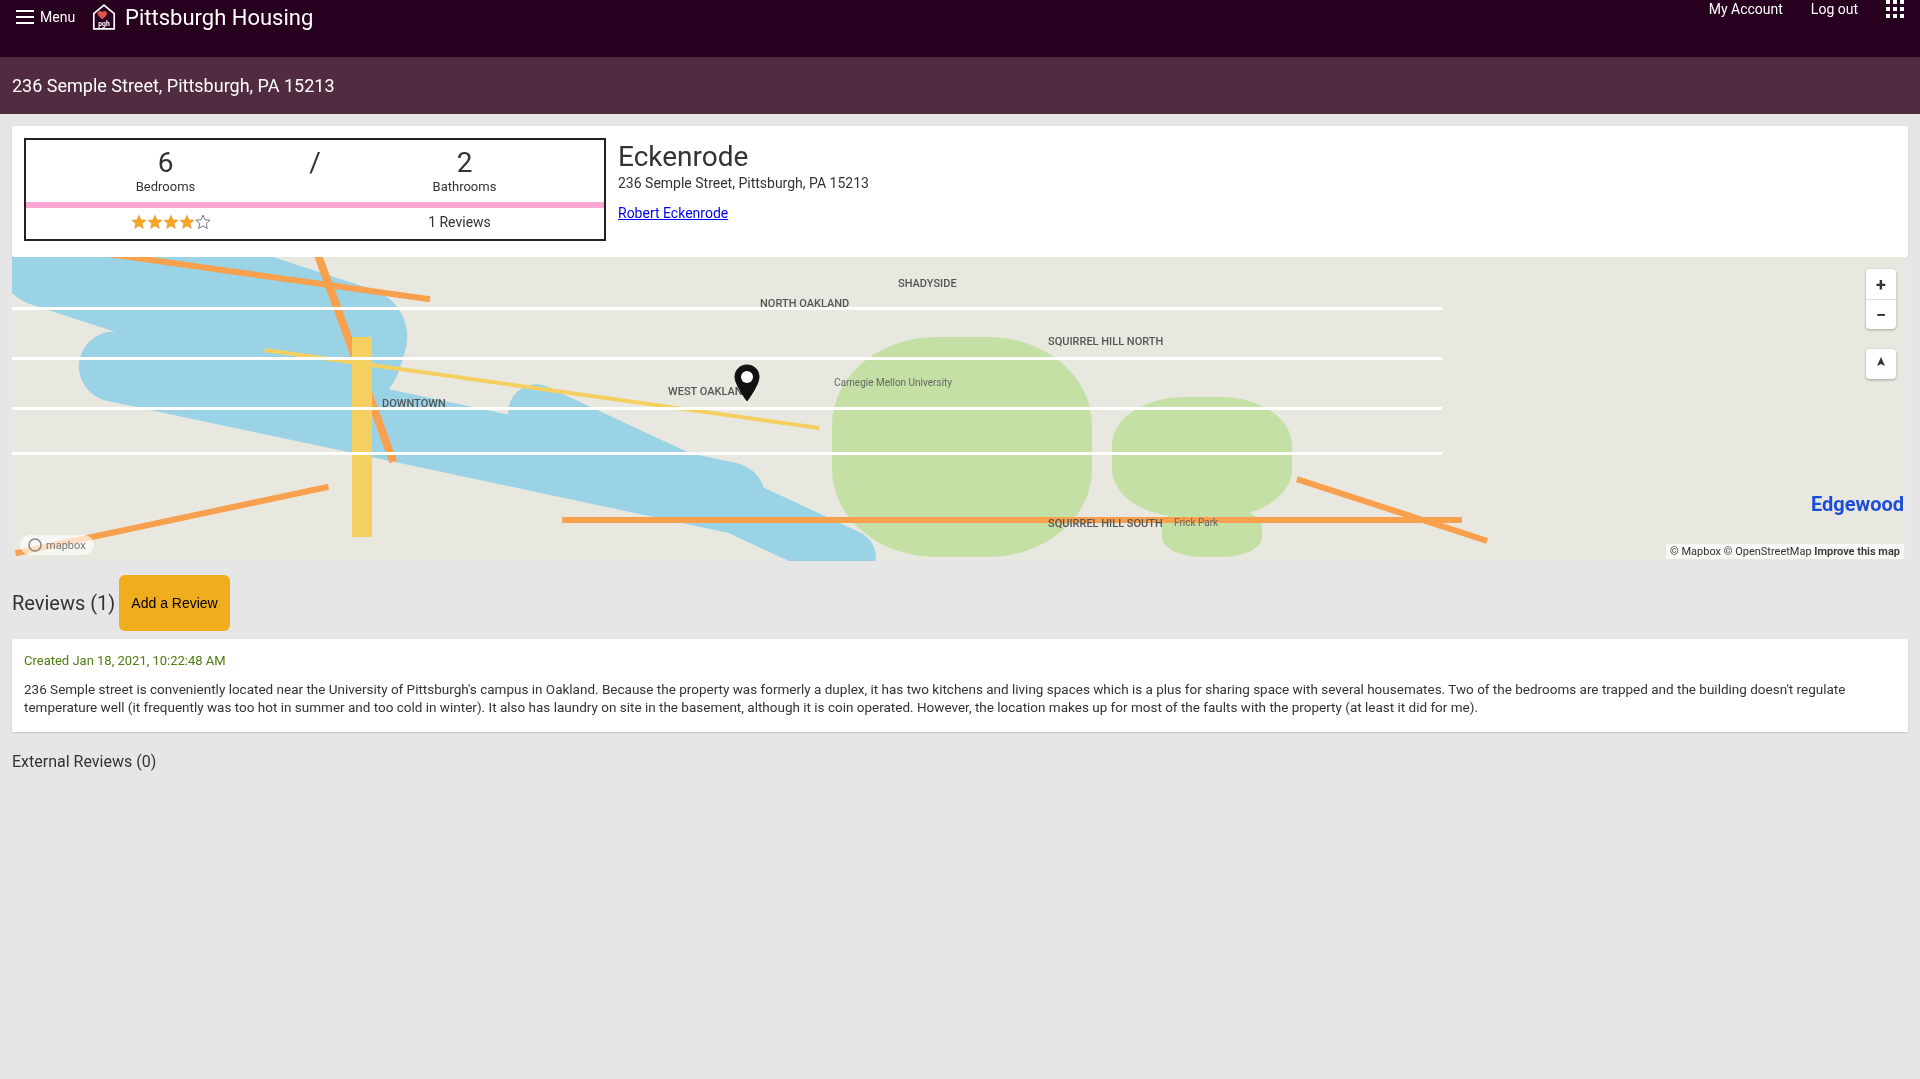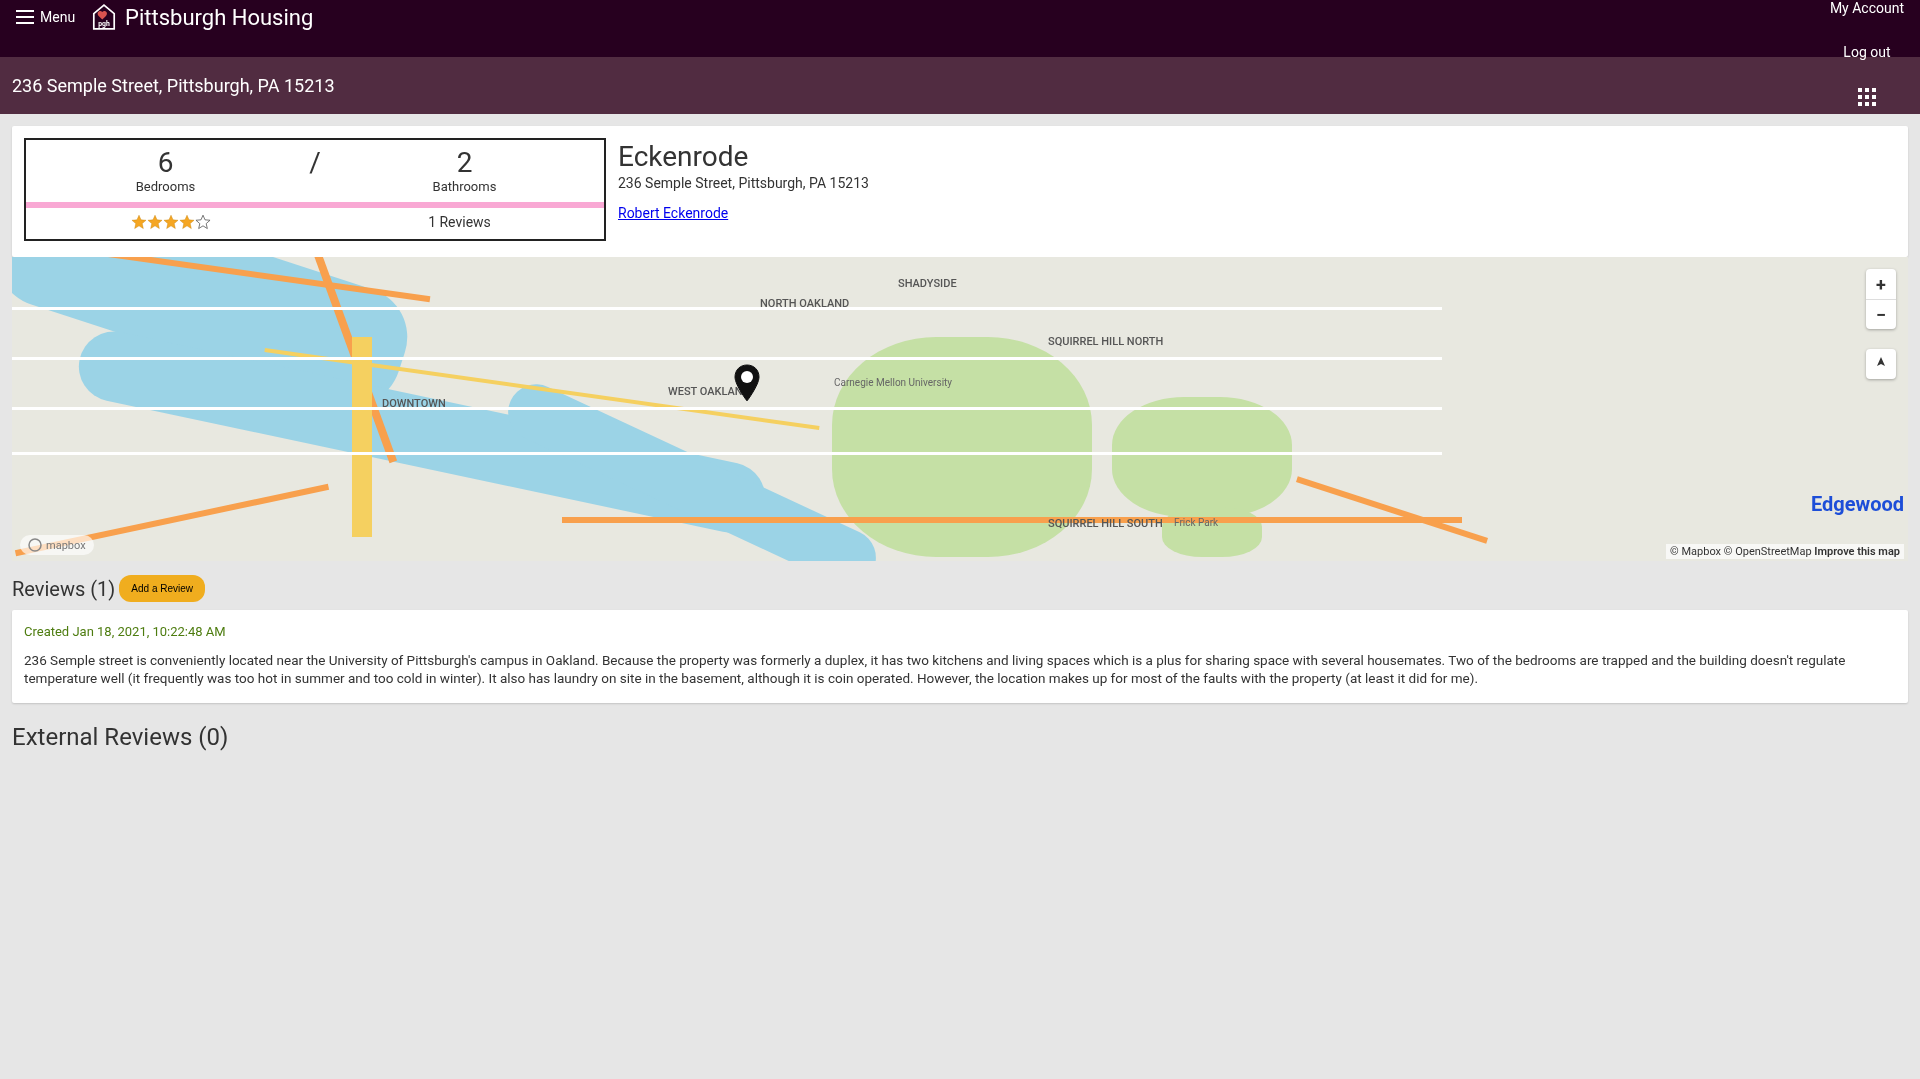--- a/index.html
+++ b/index.html
@@ -7,21 +7,21 @@
 
 
 .top-nav { background: #27001f; height: 57px; display: flex; align-items: flex-start; padding: 0 16px; justify-content: space-between; color: #fff; }
 .nav-left { display: flex; align-items: center; gap: 12px; }
 .menu-btn { display: flex; align-items: center; gap: 6px; color: #fff; cursor: pointer; font-size: 14px; }
 .hamburger { width: 18px; height: 14px; display: flex; flex-direction: column; justify-content: space-between; }
 .hamburger span { height: 2px; background: #fff; }
 .logo-block { display: flex; align-items: center; gap: 4px; }
 .logo-svg { width: 34px; height: 34px; }
 .brand { font-size: 22px; font-weight: 400; color: #fff; }
-.nav-right { display: flex; align-items: center; gap: 28px; font-size: 14px; flex-direction: column; }
+.nav-right { display: flex; align-items: center; gap: 28px; font-size: 14px; }
 .nav-right a { color: #fff; text-decoration: none; cursor: pointer; }
 .apps-icon { width: 18px; height: 18px; display: grid; grid-template-columns: repeat(3,4px); grid-template-rows: repeat(3,4px); gap: 3px; cursor: pointer; }
 .apps-icon span { background: #fff; }
 
 
 .sub-header { background: #512c41; padding: 18px 12px; color: #fff; font-size: 18px; }
 
 
 .content { padding: 12px; }
 
@@ -67,31 +67,31 @@
 .compass-btn { position: absolute; right: 12px; top: 92px; width: 30px; height: 30px; background: #fff; box-shadow: 0 1px 3px rgba(0,0,0,0.3); border-radius: 4px; display: flex; align-items: center; justify-content: center; cursor: pointer; }
 
 .mapbox-logo { position: absolute; left: 8px; bottom: 6px; background: rgba(255,255,255,0.65); padding: 3px 8px; border-radius: 10px; font-size: 11px; color: #777; display: flex; align-items: center; gap: 4px; }
 .map-attrib { position: absolute; right: 4px; bottom: 2px; font-size: 11px; color: #555; background: rgba(255,255,255,0.7); padding: 1px 4px; }
 .map-attrib a { color: #333; text-decoration: none; }
 .map-attrib .improve { font-weight: 600; }
 
 
 .reviews-hdr { padding: 14px 0 8px; display: flex; align-items: center; gap: 4px; }
 .reviews-title { font-size: 20px; color: #333; }
-.add-review-btn { background: #f0ad1e; border: none; padding: 8px 12px; font-size: 10px; cursor: pointer; border-radius: 12px; }
+.add-review-btn { background: #f0ad1e; border: none; padding: 20px 12px; font-size: 14px; cursor: pointer; border-radius: 6px; }
 
 
 .review-card { background: #fff; border-radius: 2px; padding: 14px 12px 16px; box-shadow: 0 1px 2px rgba(0,0,0,0.15); }
 .review-title-line { display: flex; align-items: center; gap: 8px; margin-bottom: 4px; }
 .review-title { font-size: 20px; }
 .review-meta { font-size: 13px; color: #4d7c0f; margin-bottom: 12px; }
 .review-body { font-size: 13.5px; line-height: 1.35; }
 
 
-.ext-title { font-size: 24px; padding: 20px 0; }
+.ext-title { font-size: 16px; padding: 20px 0; }
 </style>
 </head>
 <body>
 
 <div class="top-nav">
   <div class="nav-left">
     <div class="menu-btn">
       <div class="hamburger">
           <span></span>
           <span></span>

